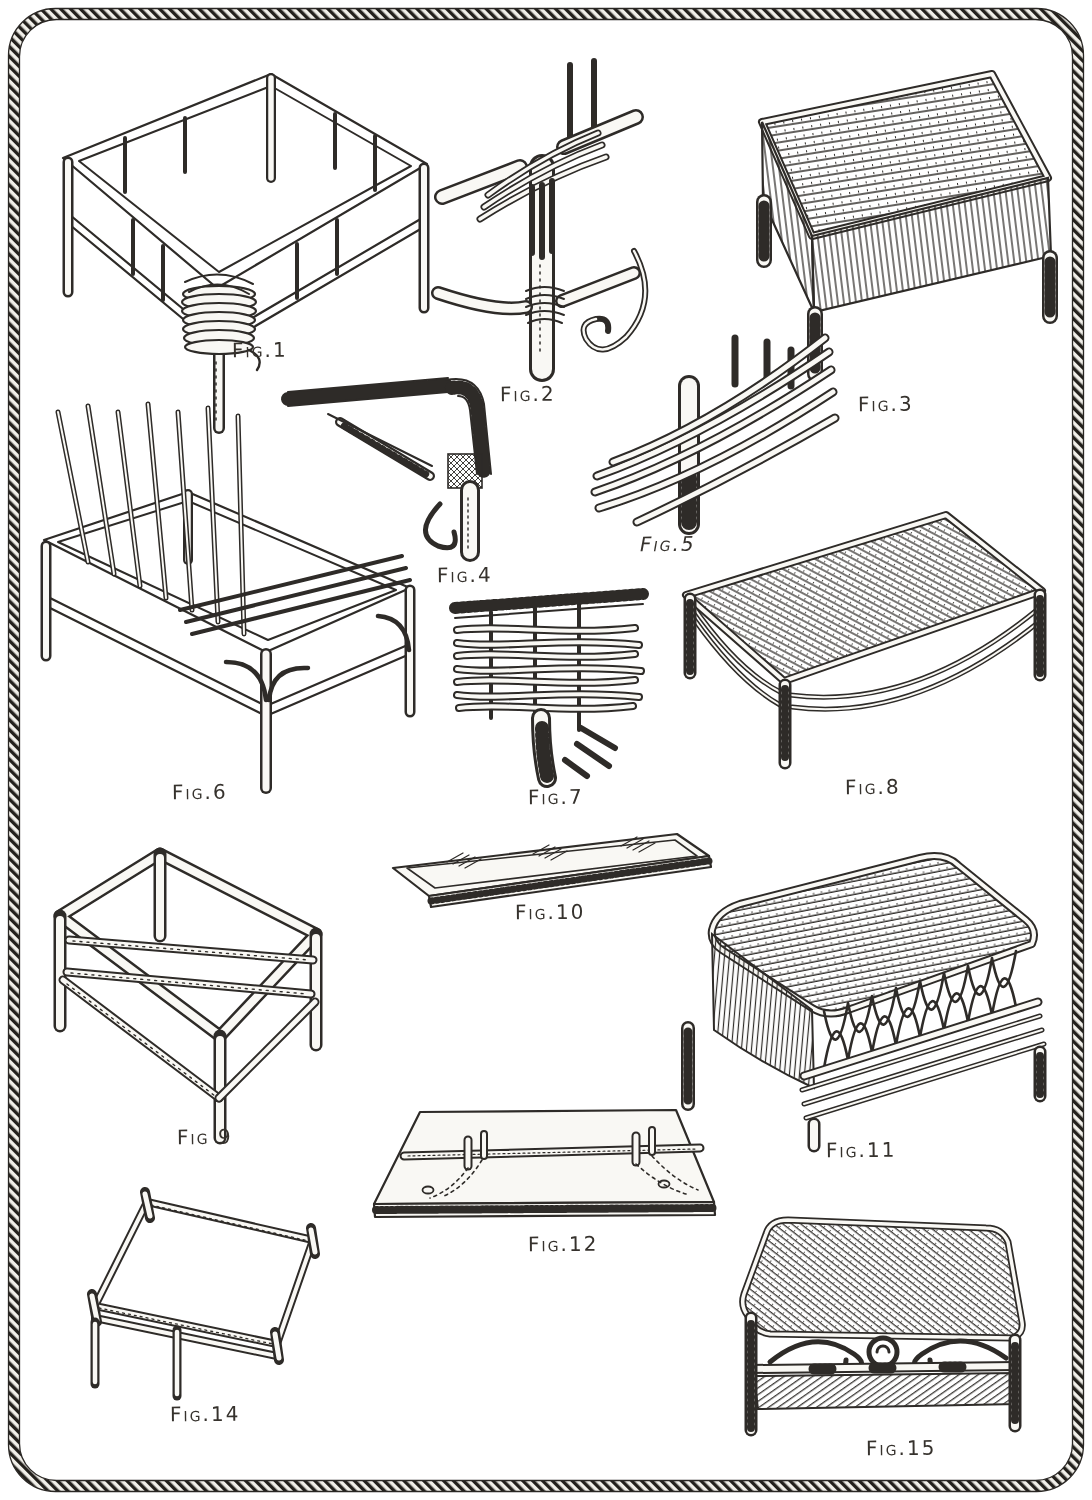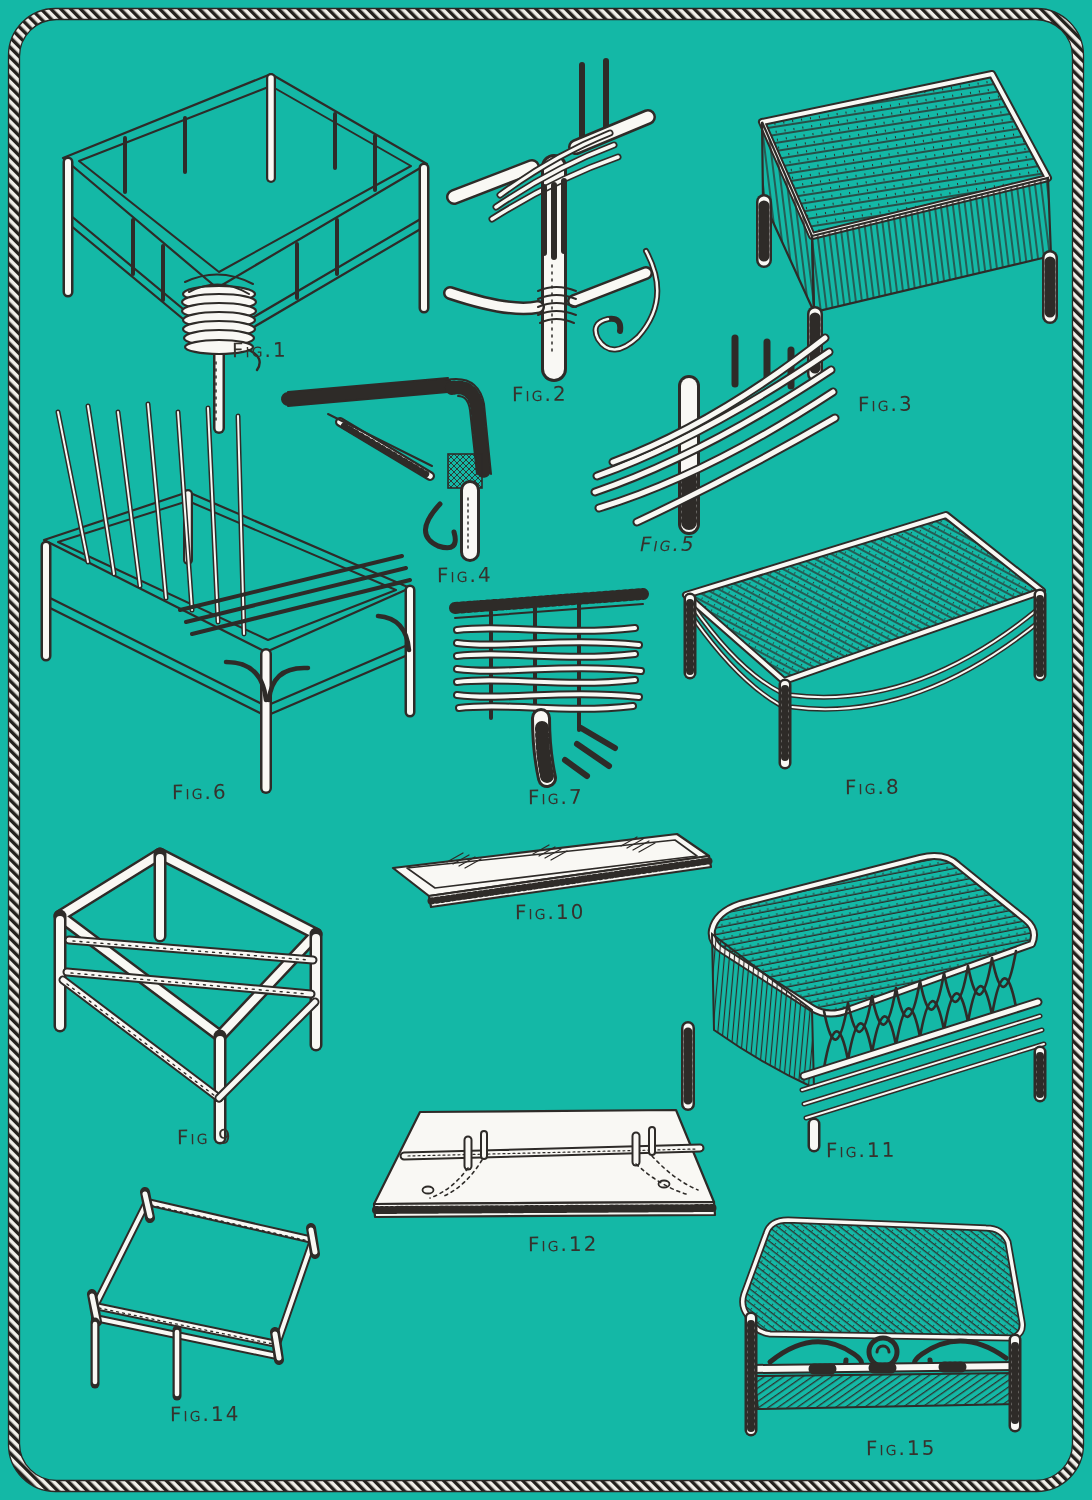--- a/index.html
+++ b/index.html
@@ -1,25 +1,25 @@
 <!DOCTYPE html>
 <html><head>
 <meta charset="utf-8">
 <style>
   html,body{margin:0;padding:0;background:#e8e6e0;}
-  #plate{position:relative;width:1092px;height:1500px;background:#14b8a6;overflow:hidden;
+  #plate{position:relative;width:1092px;height:1500px;background:#ffffff;overflow:hidden;
          font-family:"DejaVu Sans","Liberation Sans",sans-serif;}
   .border-layer{position:absolute;left:0;top:0;}
   .fig{position:absolute;margin:0;}
   .fig svg.drawing{position:absolute;left:0;top:0;overflow:visible;}
   .lbl{position:absolute;font-size:20px;font-variant:small-caps;letter-spacing:2px;
        color:#36322d;white-space:nowrap;transform:rotate(-0.6deg);}
   
   .f1{left:35px;top:62px;width:400px;height:380px;}
-  .f2{left:440px;top:55px;width:225px;height:325px;}
+  .f2{left:428px;top:55px;width:225px;height:325px;}
   .f3{left:660px;top:60px;width:395px;height:335px;}
   .f4{left:280px;top:358px;width:235px;height:205px;}
   .f5{left:585px;top:326px;width:255px;height:205px;font-style:italic;}
   .f6{left:30px;top:400px;width:440px;height:395px;text-decoration:underline;}
   .f7{left:443px;top:578px;width:220px;height:205px;}
   .f8{left:650px;top:495px;width:400px;height:300px;}
   .f9{left:27px;top:840px;width:435px;height:310px;}
   .f10{left:383px;top:826px;width:335px;height:80px;}
   .f11{left:652px;top:838px;width:405px;height:310px;}
   .f12{left:368px;top:1098px;width:355px;height:135px;}

